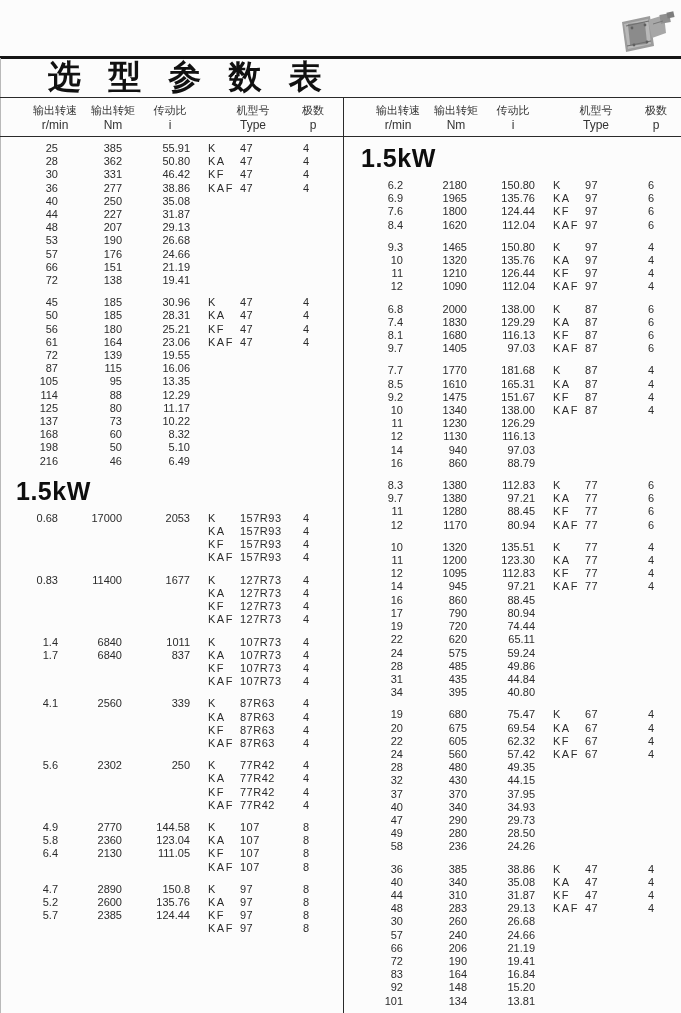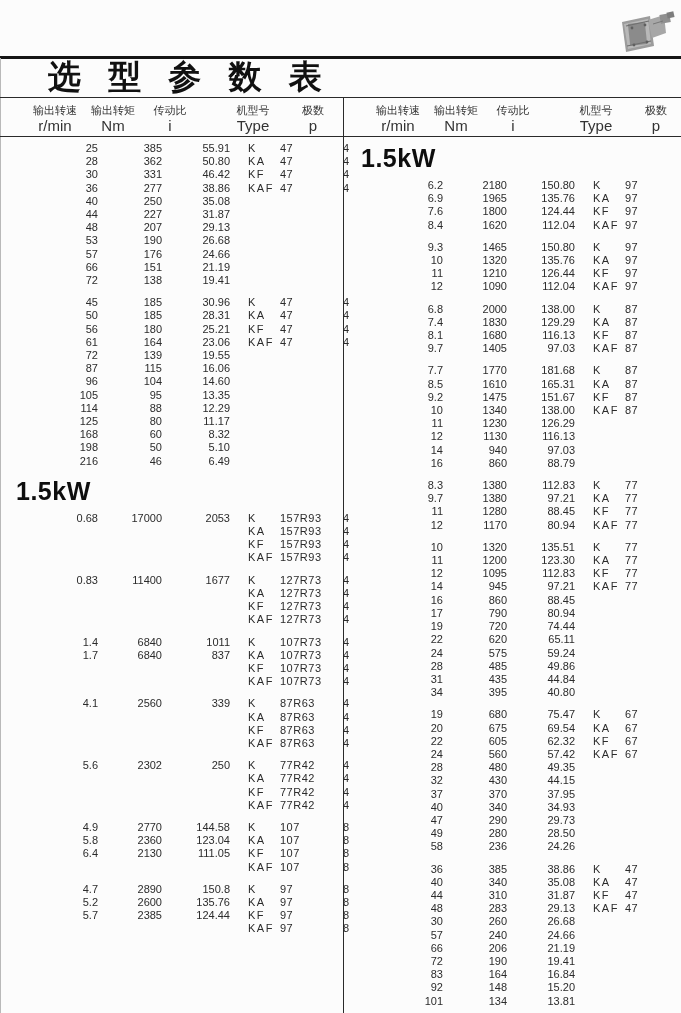--- a/index.html
+++ b/index.html
@@ -19,32 +19,32 @@
     font-size:33px; font-weight:bold; letter-spacing:9px; color:#111;
     line-height:36px; white-space:nowrap;padding-left:48px;
   }
   .motor-photo { position:absolute; right:5px; top:6px; width:64px; height:54px; }
 
   .header-row { position:absolute; left:8px; top:100px; width:681px; height:36px; }
   .hcell {
     position:absolute; top:3px; transform:translateX(-50%);
     text-align:center; font-size:11px; line-height:15px; color:#333; white-space:nowrap;
   }
-  .hcell .unit { display:block; font-size:15px; color:#333; }
+  .hcell .unit { display:block; font-size:12px; color:#333; }
 
   .half { position:absolute; top:142px; width:338px; }
   .half-left  { left:0; }
   .half-right { left:345px; }
 
   .section-heading {
     font-size:25px; line-height:28px; font-weight:bold; color:#0e0e0e;
     margin:2px 0 7px 16px; letter-spacing:0.5px;
   }
   .section + .section { margin-top:3px; }
-  .block { margin-bottom:9px;padding-left:40px; }
+  .block { margin-bottom:9px; }
   .row {
     display:grid; grid-template-columns:58px 64px 68px 48px 56px 24px;
     font-size:11px; line-height:13.2px; color:#2b2b2b; white-space:nowrap;
   }
   .c0,.c1,.c2 { text-align:right; }
   .c3 { padding-left:18px; letter-spacing:1.5px; }
   .c4 { padding-left:2px; letter-spacing:0.5px; }
   .c5 { text-align:center; }
 </style>
 </head>
@@ -226,47 +226,47 @@
           </div>
           <div class="row">
             <span class="c c0">87</span>
             <span class="c c1">115</span>
             <span class="c c2">16.06</span>
             <span class="c c3"></span>
             <span class="c c4"></span>
             <span class="c c5"></span>
           </div>
           <div class="row">
-            <span class="c c0">96</span>
-            <span class="c c1">104</span>
-            <span class="c c2">14.60</span>
-            <span class="c c3"></span>
-            <span class="c c4"></span>
-            <span class="c c5"></span>
-          </div>
-          <div class="row">
             <span class="c c0">105</span>
             <span class="c c1">95</span>
             <span class="c c2">13.35</span>
             <span class="c c3"></span>
             <span class="c c4"></span>
             <span class="c c5"></span>
           </div>
           <div class="row">
             <span class="c c0">114</span>
             <span class="c c1">88</span>
             <span class="c c2">12.29</span>
             <span class="c c3"></span>
             <span class="c c4"></span>
             <span class="c c5"></span>
           </div>
           <div class="row">
             <span class="c c0">125</span>
             <span class="c c1">80</span>
             <span class="c c2">11.17</span>
+            <span class="c c3"></span>
+            <span class="c c4"></span>
+            <span class="c c5"></span>
+          </div>
+          <div class="row">
+            <span class="c c0">137</span>
+            <span class="c c1">73</span>
+            <span class="c c2">10.22</span>
             <span class="c c3"></span>
             <span class="c c4"></span>
             <span class="c c5"></span>
           </div>
           <div class="row">
             <span class="c c0">168</span>
             <span class="c c1">60</span>
             <span class="c c2">8.32</span>
             <span class="c c3"></span>
             <span class="c c4"></span>

